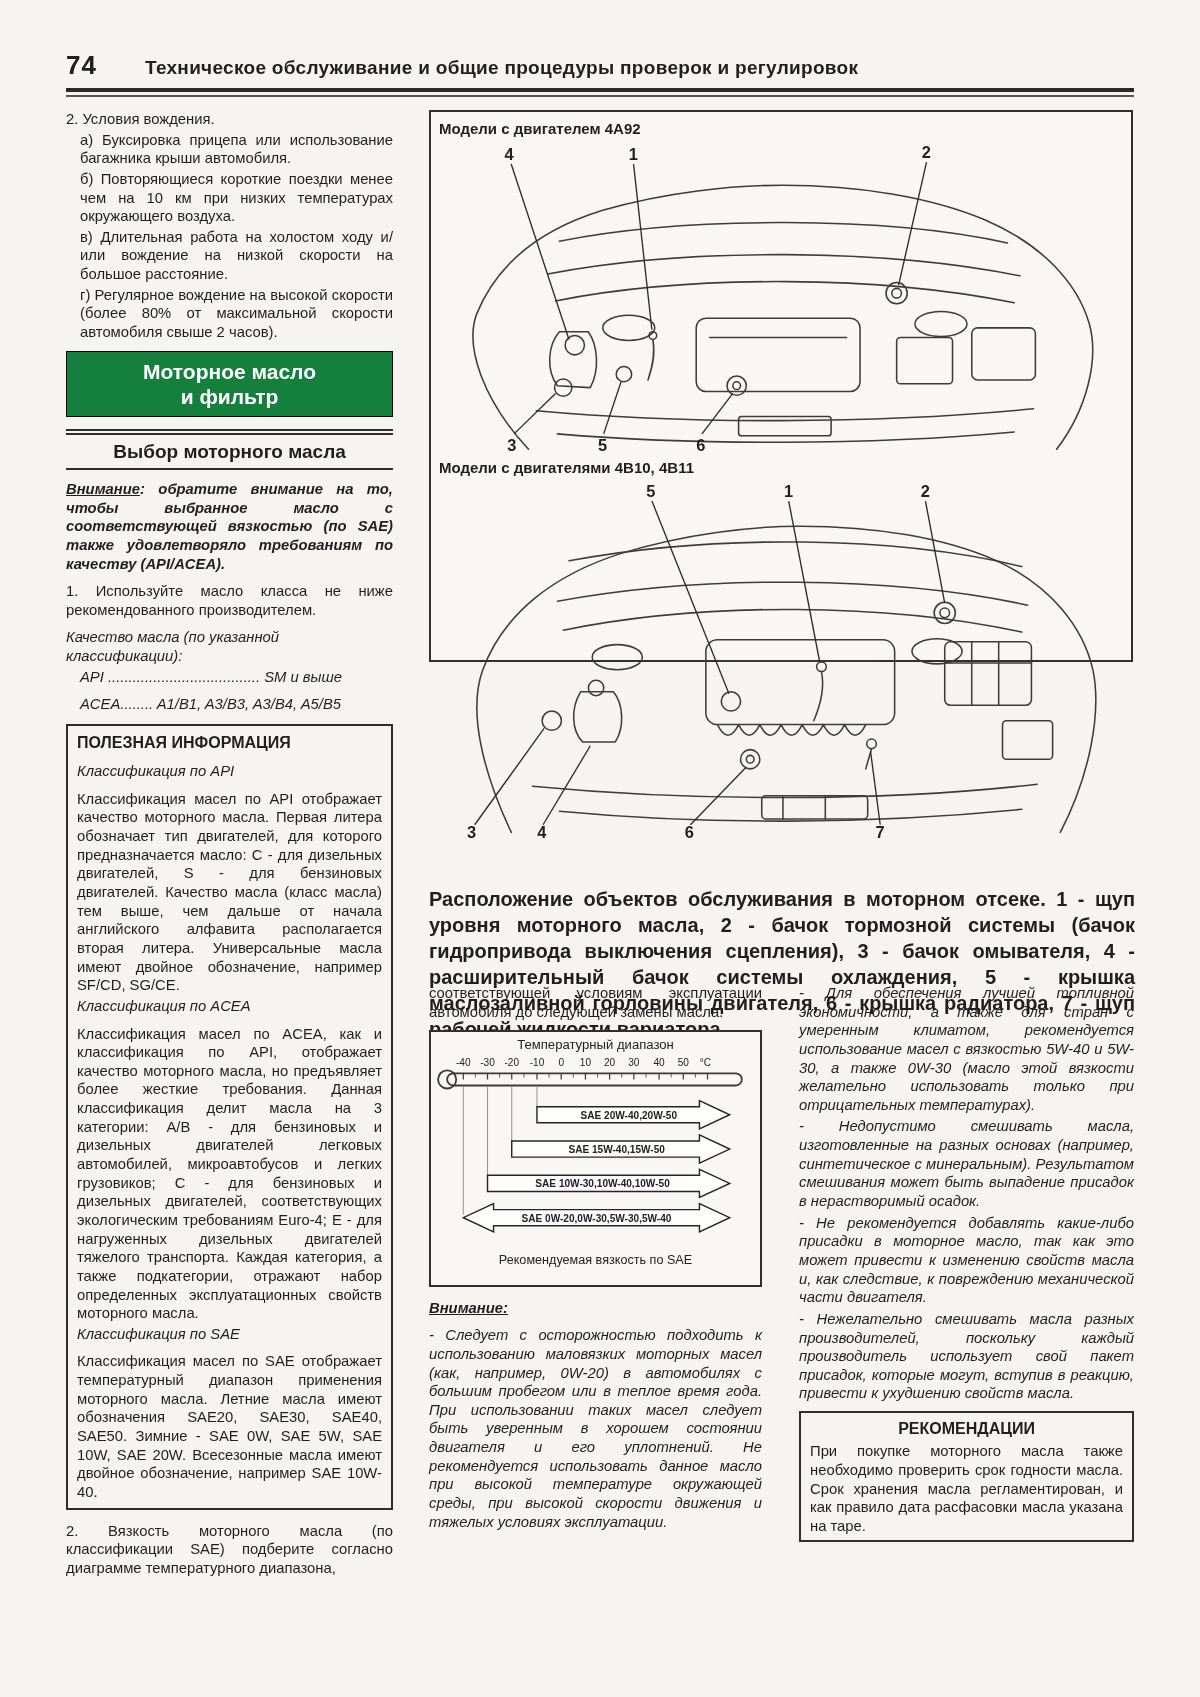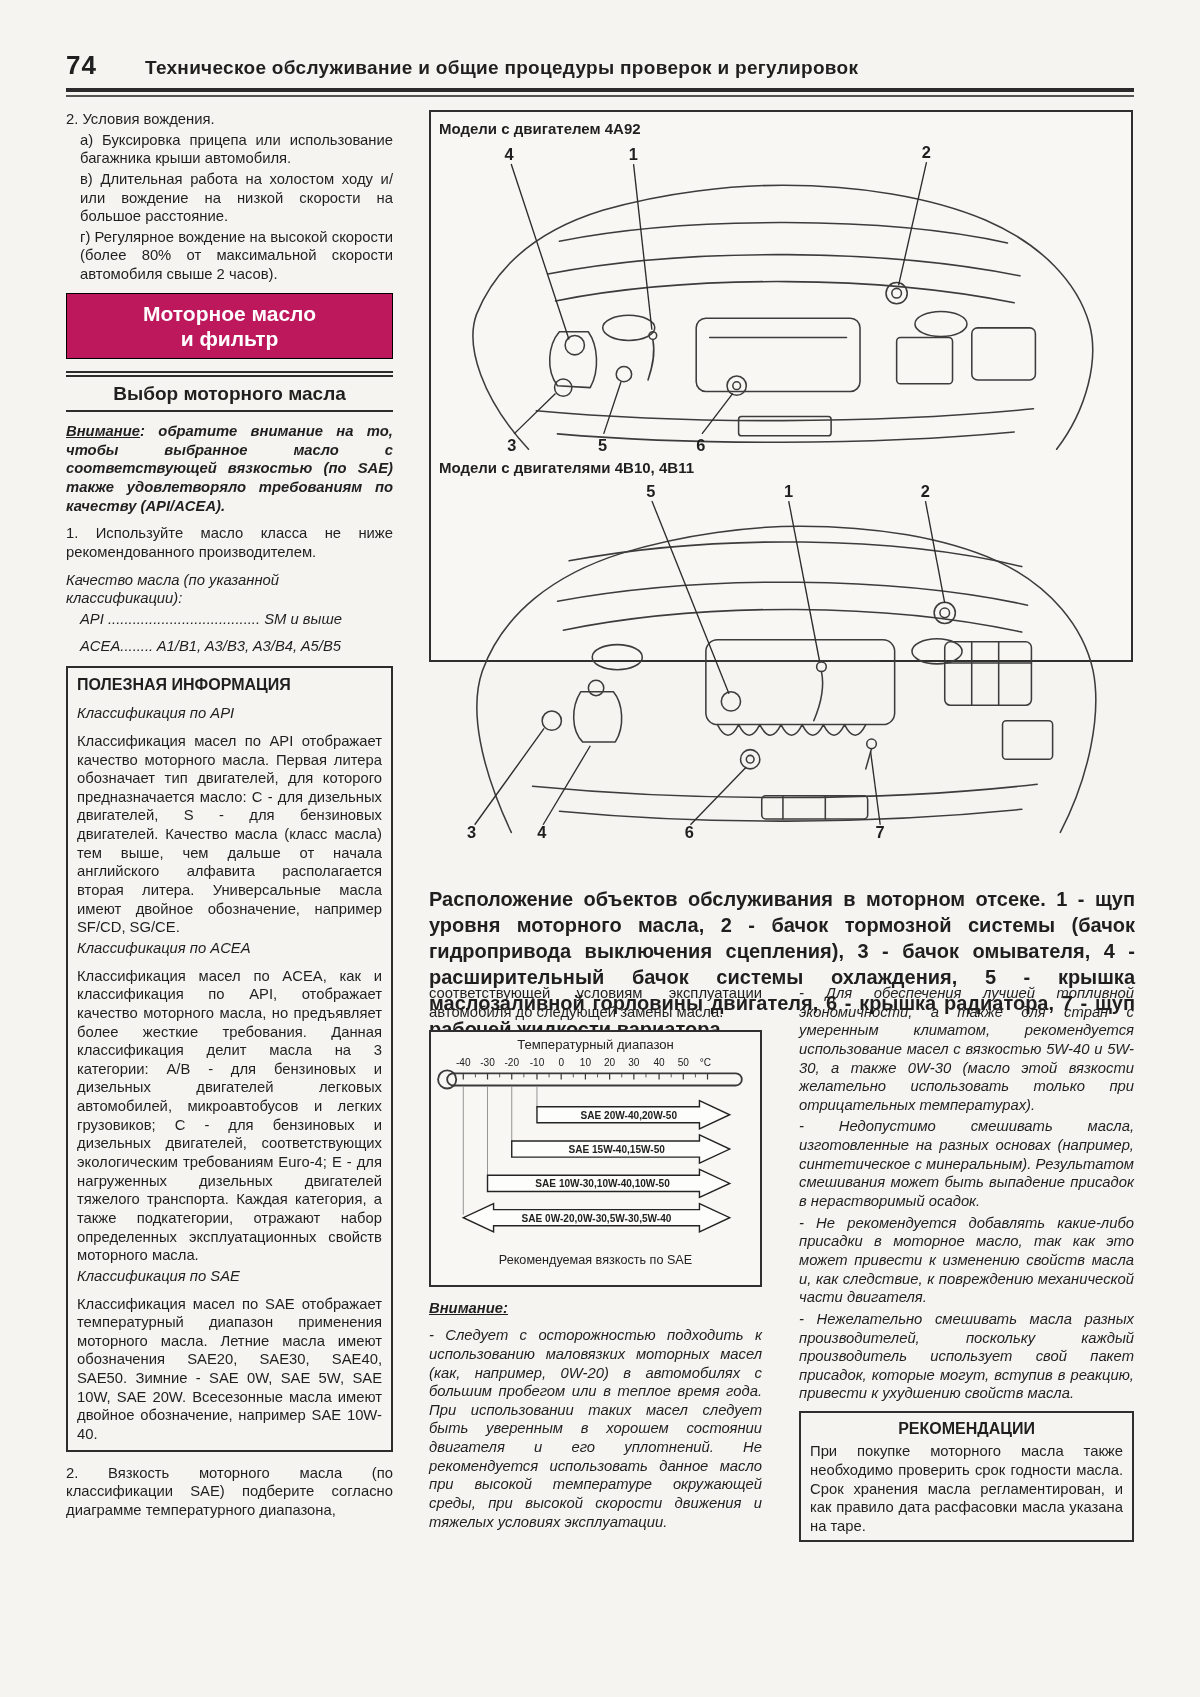--- a/index.html
+++ b/index.html
@@ -25,21 +25,21 @@
   .col { font-size:14.8px; line-height:1.26; text-align:justify; }
   .col p { margin:0 0 9px; }
   .indent { padding-left:14px; }
   .ital { font-style:italic; }
   .bold-ital { font-weight:bold; font-style:italic; }
   .u { text-decoration:underline; }
 
   
   .left-col { position:absolute; left:66px; top:110px; width:327px; }
   .banner {
-    margin:8px 0 12px; background:#be185d; color:#fff;
+    margin:8px 0 12px; background:#15803d; color:#fff;
     text-align:center; font-weight:bold; font-size:21px; line-height:1.2;
     padding:7px 4px; border:1px solid #000;
   }
   .subheading {
     border-top:6px double #2c2c2c; border-bottom:2px solid #2c2c2c;
     text-align:center; font-weight:bold; font-size:19px;
     padding:5px 0 4px; margin:0 0 10px;
   }
   .spec-line { padding-left:14px; font-style:italic; margin:0 0 2px; }
   .info-box { border:2px solid #2c2c2c; padding:7px 9px 4px; margin:2px 0 12px; }
@@ -90,20 +90,21 @@
       <span class="page-num">74</span>
       <span class="header-title">Техническое обслуживание и общие процедуры проверок и регулировок</span>
     </div>
     <div class="rule-thick"></div>
     <div class="rule-thin"></div>
   </div>
 
   <div class="left-col col">
     <p style="margin-bottom:2px;">2. Условия вождения.</p>
     <p class="indent" style="margin-bottom:2px;">а) Буксировка прицепа или использование багажника крыши автомобиля.</p>
+    <p class="indent" style="margin-bottom:2px;">б) Повторяющиеся короткие поездки менее чем на 10 км при низких температурах окружающего воздуха.</p>
     <p class="indent" style="margin-bottom:2px;">в) Длительная работа на холостом ходу и/или вождение на низкой скорости на большое расстояние.</p>
     <p class="indent">г) Регулярное вождение на высокой скорости (более 80% от максимальной скорости автомобиля свыше 2 часов).</p>
 
     <div class="banner">
       <div>Моторное масло</div>
       <div>и фильтр</div>
     </div>
 
     <div class="subheading">Выбор моторного масла</div>
 

